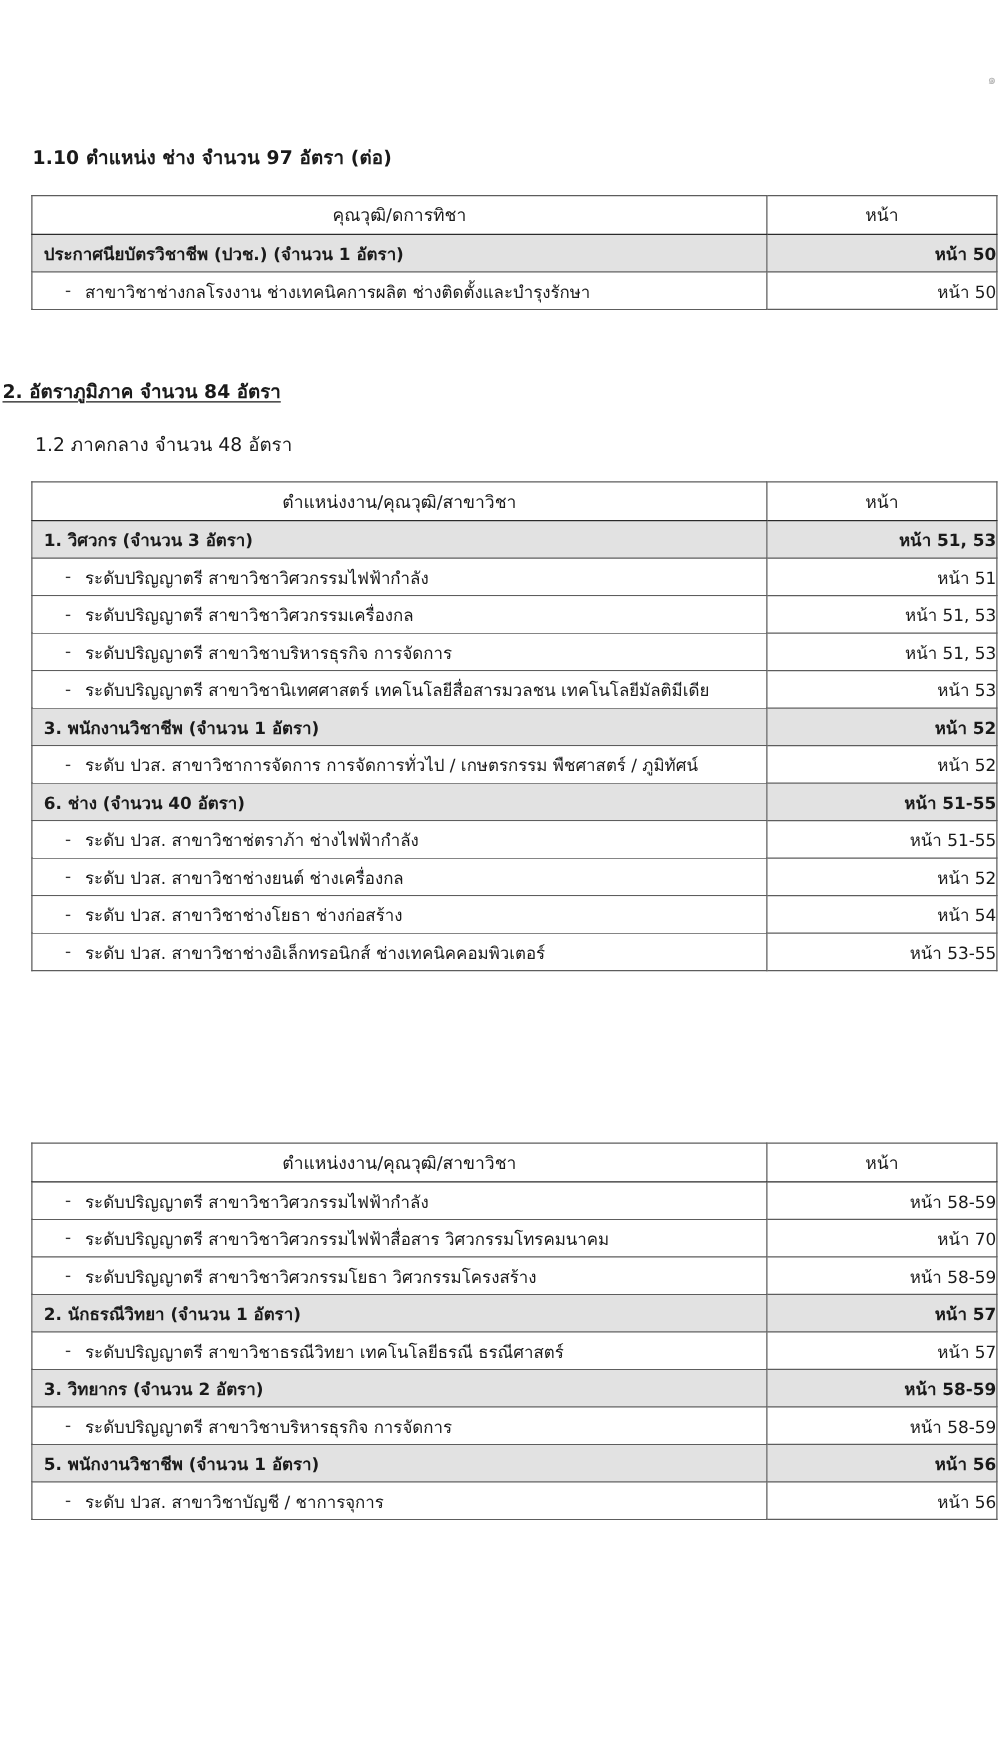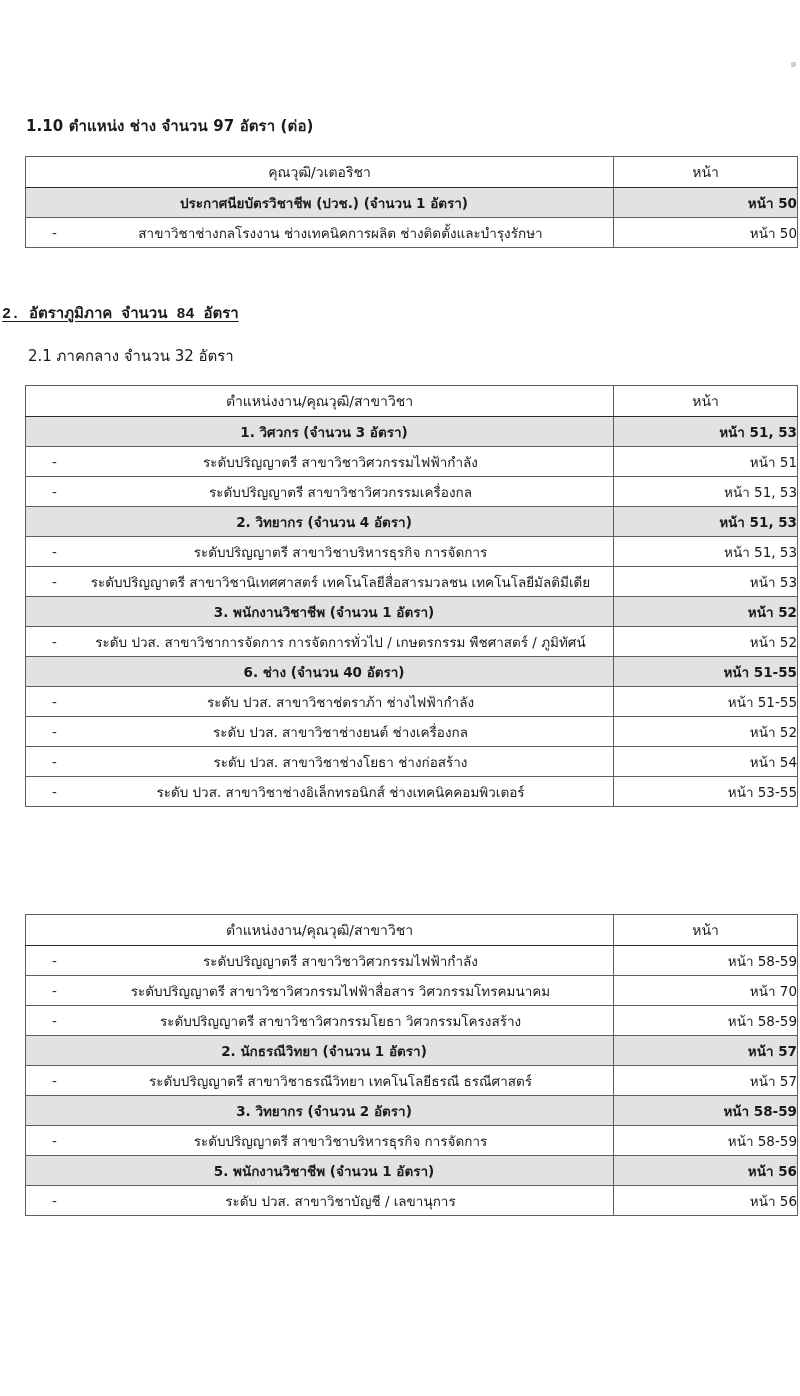--- a/index.html
+++ b/index.html
@@ -91,21 +91,21 @@
     height: 31px;
   }
   
   table.doc-table {
     border: 1.6px solid #333;
   }
 
   .cell-main {
     padding-left: 9px;
     padding-right: 6px;
-    text-align: center;
+    text-align: left;
     white-space: nowrap;
     overflow: hidden;
   }
   .cell-page {
     padding-left: 11px;
     padding-right: 6px;
     text-align: right;
     white-space: nowrap;
   }
   .row-group td {
@@ -138,39 +138,39 @@
 
   <div class="heading-1" style="top:114px;font-weight:bold;">1.10 ตำแหน่ง ช่าง จำนวน 97 อัตรา (ต่อ)</div>
 
   <table class="doc-table" style="top:156px;">
     <colgroup>
         <col class="c-main">
         <col class="c-page">
       </colgroup>
     <thead>
       <tr class="thead-row">
-        <th>คุณวุฒิ/วเตอริชา</th>
+        <th>คุณวุฒิ/ดการทิชา</th>
         <th>หน้า</th>
       </tr>
     </thead>
     <tbody>
       <tr class="row-group">
         <td class="cell-main">ประกาศนียบัตรวิชาชีพ (ปวช.) (จำนวน 1 อัตรา)</td>
         <td class="cell-page">หน้า 50</td>
       </tr>
       <tr class="row-sub">
         <td class="cell-main"><span class="dash">-</span><span>สาขาวิชาช่างกลโรงงาน ช่างเทคนิคการผลิต ช่างติดตั้งและบำรุงรักษา</span></td>
         <td class="cell-page">หน้า 50</td>
       </tr>
     </tbody>
   </table>
 
-  <div class="heading-major" style="top:301px;font-family:Liberation Mono, monospace;">2. อัตราภูมิภาค จำนวน 84 อัตรา</div>
-
-  <div class="heading-2" style="top:344px;">2.1  ภาคกลาง จำนวน 32 อัตรา</div>
+  <div class="heading-major" style="top:301px;">2. อัตราภูมิภาค จำนวน 84 อัตรา</div>
+
+  <div class="heading-2" style="top:344px;">1.2  ภาคกลาง จำนวน 48 อัตรา</div>
 
   <table class="doc-table" style="top:385px;">
     <colgroup>
         <col class="c-main">
         <col class="c-page">
       </colgroup>
     <thead>
       <tr class="thead-row">
         <th>ตำแหน่งงาน/คุณวุฒิ/สาขาวิชา</th>
         <th>หน้า</th>
@@ -182,24 +182,20 @@
         <td class="cell-page">หน้า 51, 53</td>
       </tr>
       <tr class="row-sub">
         <td class="cell-main"><span class="dash">-</span><span>ระดับปริญญาตรี สาขาวิชาวิศวกรรมไฟฟ้ากำลัง</span></td>
         <td class="cell-page">หน้า 51</td>
       </tr>
       <tr class="row-sub">
         <td class="cell-main"><span class="dash">-</span><span>ระดับปริญญาตรี สาขาวิชาวิศวกรรมเครื่องกล</span></td>
         <td class="cell-page">หน้า 51, 53</td>
       </tr>
-      <tr class="row-group">
-        <td class="cell-main">2.  วิทยากร (จำนวน 4 อัตรา)</td>
-        <td class="cell-page">หน้า 51, 53</td>
-      </tr>
       <tr class="row-sub">
         <td class="cell-main"><span class="dash">-</span><span>ระดับปริญญาตรี สาขาวิชาบริหารธุรกิจ การจัดการ</span></td>
         <td class="cell-page">หน้า 51, 53</td>
       </tr>
       <tr class="row-sub">
         <td class="cell-main"><span class="dash">-</span><span>ระดับปริญญาตรี สาขาวิชานิเทศศาสตร์ เทคโนโลยีสื่อสารมวลชน เทคโนโลยีมัลติมีเดีย</span></td>
         <td class="cell-page">หน้า 53</td>
       </tr>
       <tr class="row-group">
         <td class="cell-main">3.  พนักงานวิชาชีพ (จำนวน 1 อัตรา)</td>
@@ -272,19 +268,19 @@
       </tr>
       <tr class="row-sub">
         <td class="cell-main"><span class="dash">-</span><span>ระดับปริญญาตรี สาขาวิชาบริหารธุรกิจ การจัดการ</span></td>
         <td class="cell-page">หน้า 58-59</td>
       </tr>
       <tr class="row-group">
         <td class="cell-main">5.  พนักงานวิชาชีพ (จำนวน 1 อัตรา)</td>
         <td class="cell-page">หน้า 56</td>
       </tr>
       <tr class="row-sub">
-        <td class="cell-main"><span class="dash">-</span><span>ระดับ ปวส. สาขาวิชาบัญชี / เลขานุการ</span></td>
+        <td class="cell-main"><span class="dash">-</span><span>ระดับ ปวส. สาขาวิชาบัญชี / ชาการจุการ</span></td>
         <td class="cell-page">หน้า 56</td>
       </tr>
     </tbody>
   </table>
 
 </div>
 
 </body></html>

